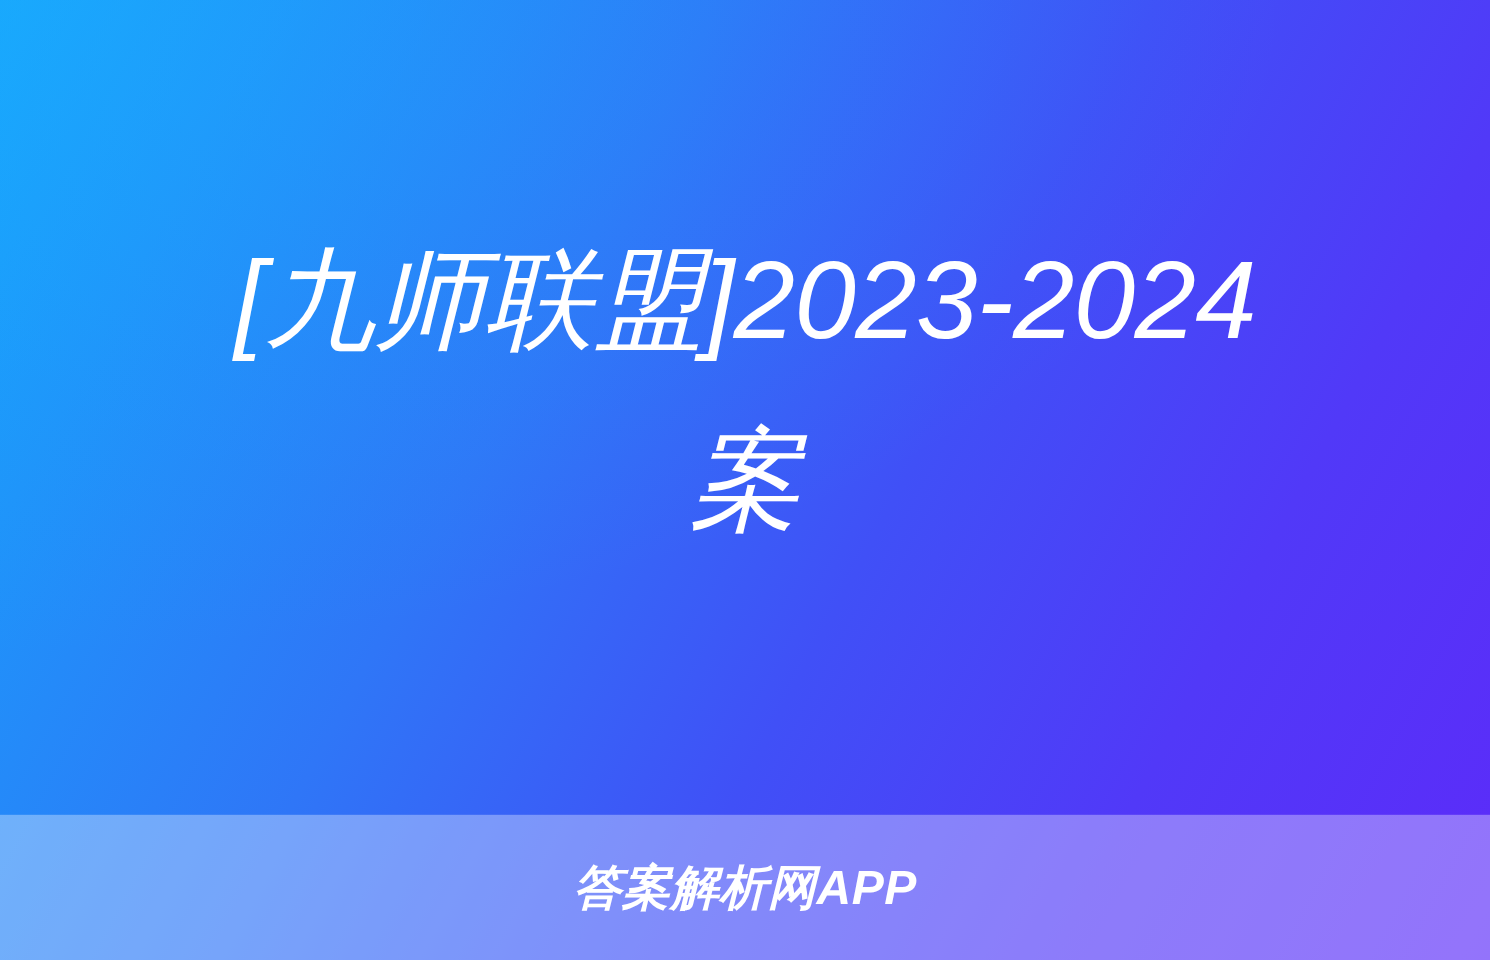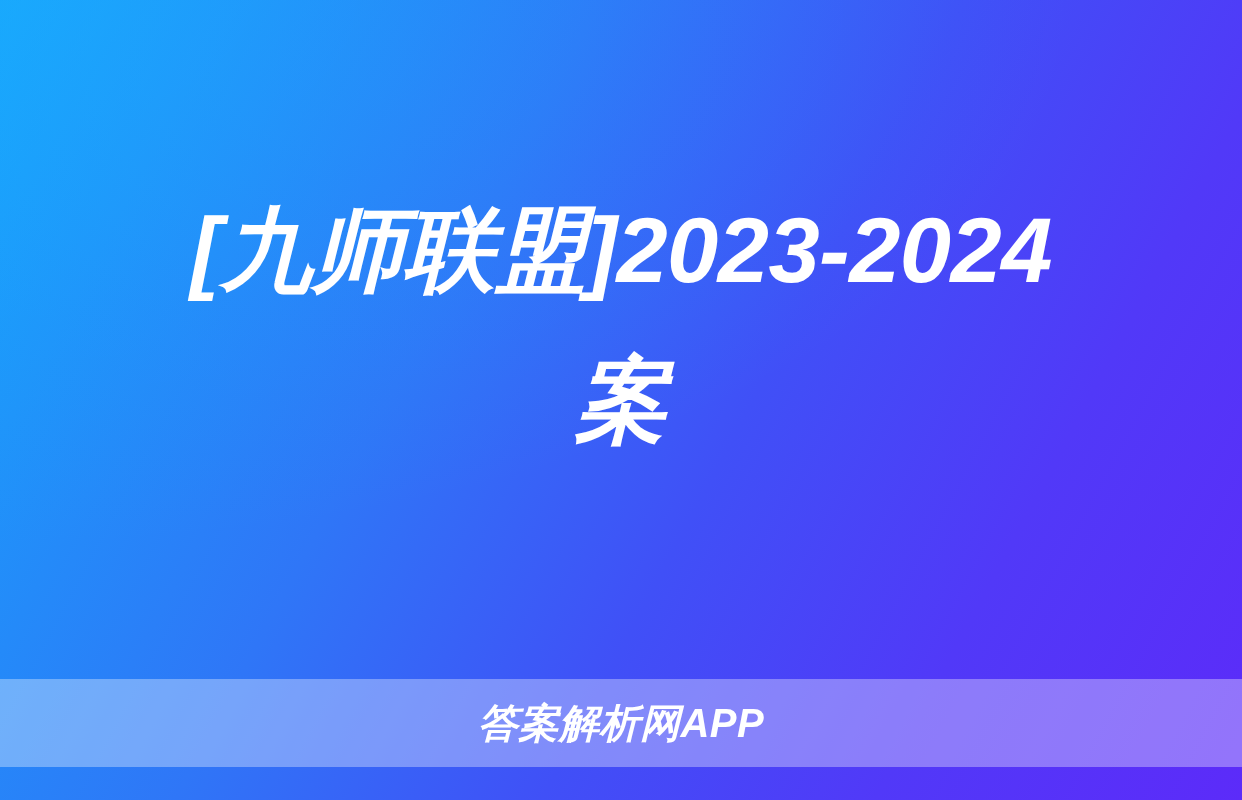--- a/index.html
+++ b/index.html
@@ -48,33 +48,33 @@
     text-align: center;
     padding: 0 46px;
     box-sizing: border-box;
   }
 
   .title-line {
     display: block;
     color: #ffffff;
     font-size: 92px;
     line-height: 150px;
-    font-weight: 700;
+    font-weight: 400;
     font-style: italic;
     letter-spacing: -0.5px;
     white-space: nowrap;
     text-rendering: geometricPrecision;
   }
 
   #footer-band {
     position: absolute;
     left: 0;
     right: 0;
     top: 679px;
-    height: 88px;
+    height: 121px;
     z-index: 3;
     background: rgba(255, 255, 255, 0.34);
     display: flex;
     align-items: center;
     justify-content: center;
   }
 
   #footer-text {
     color: #ffffff;
     font-size: 40px;

